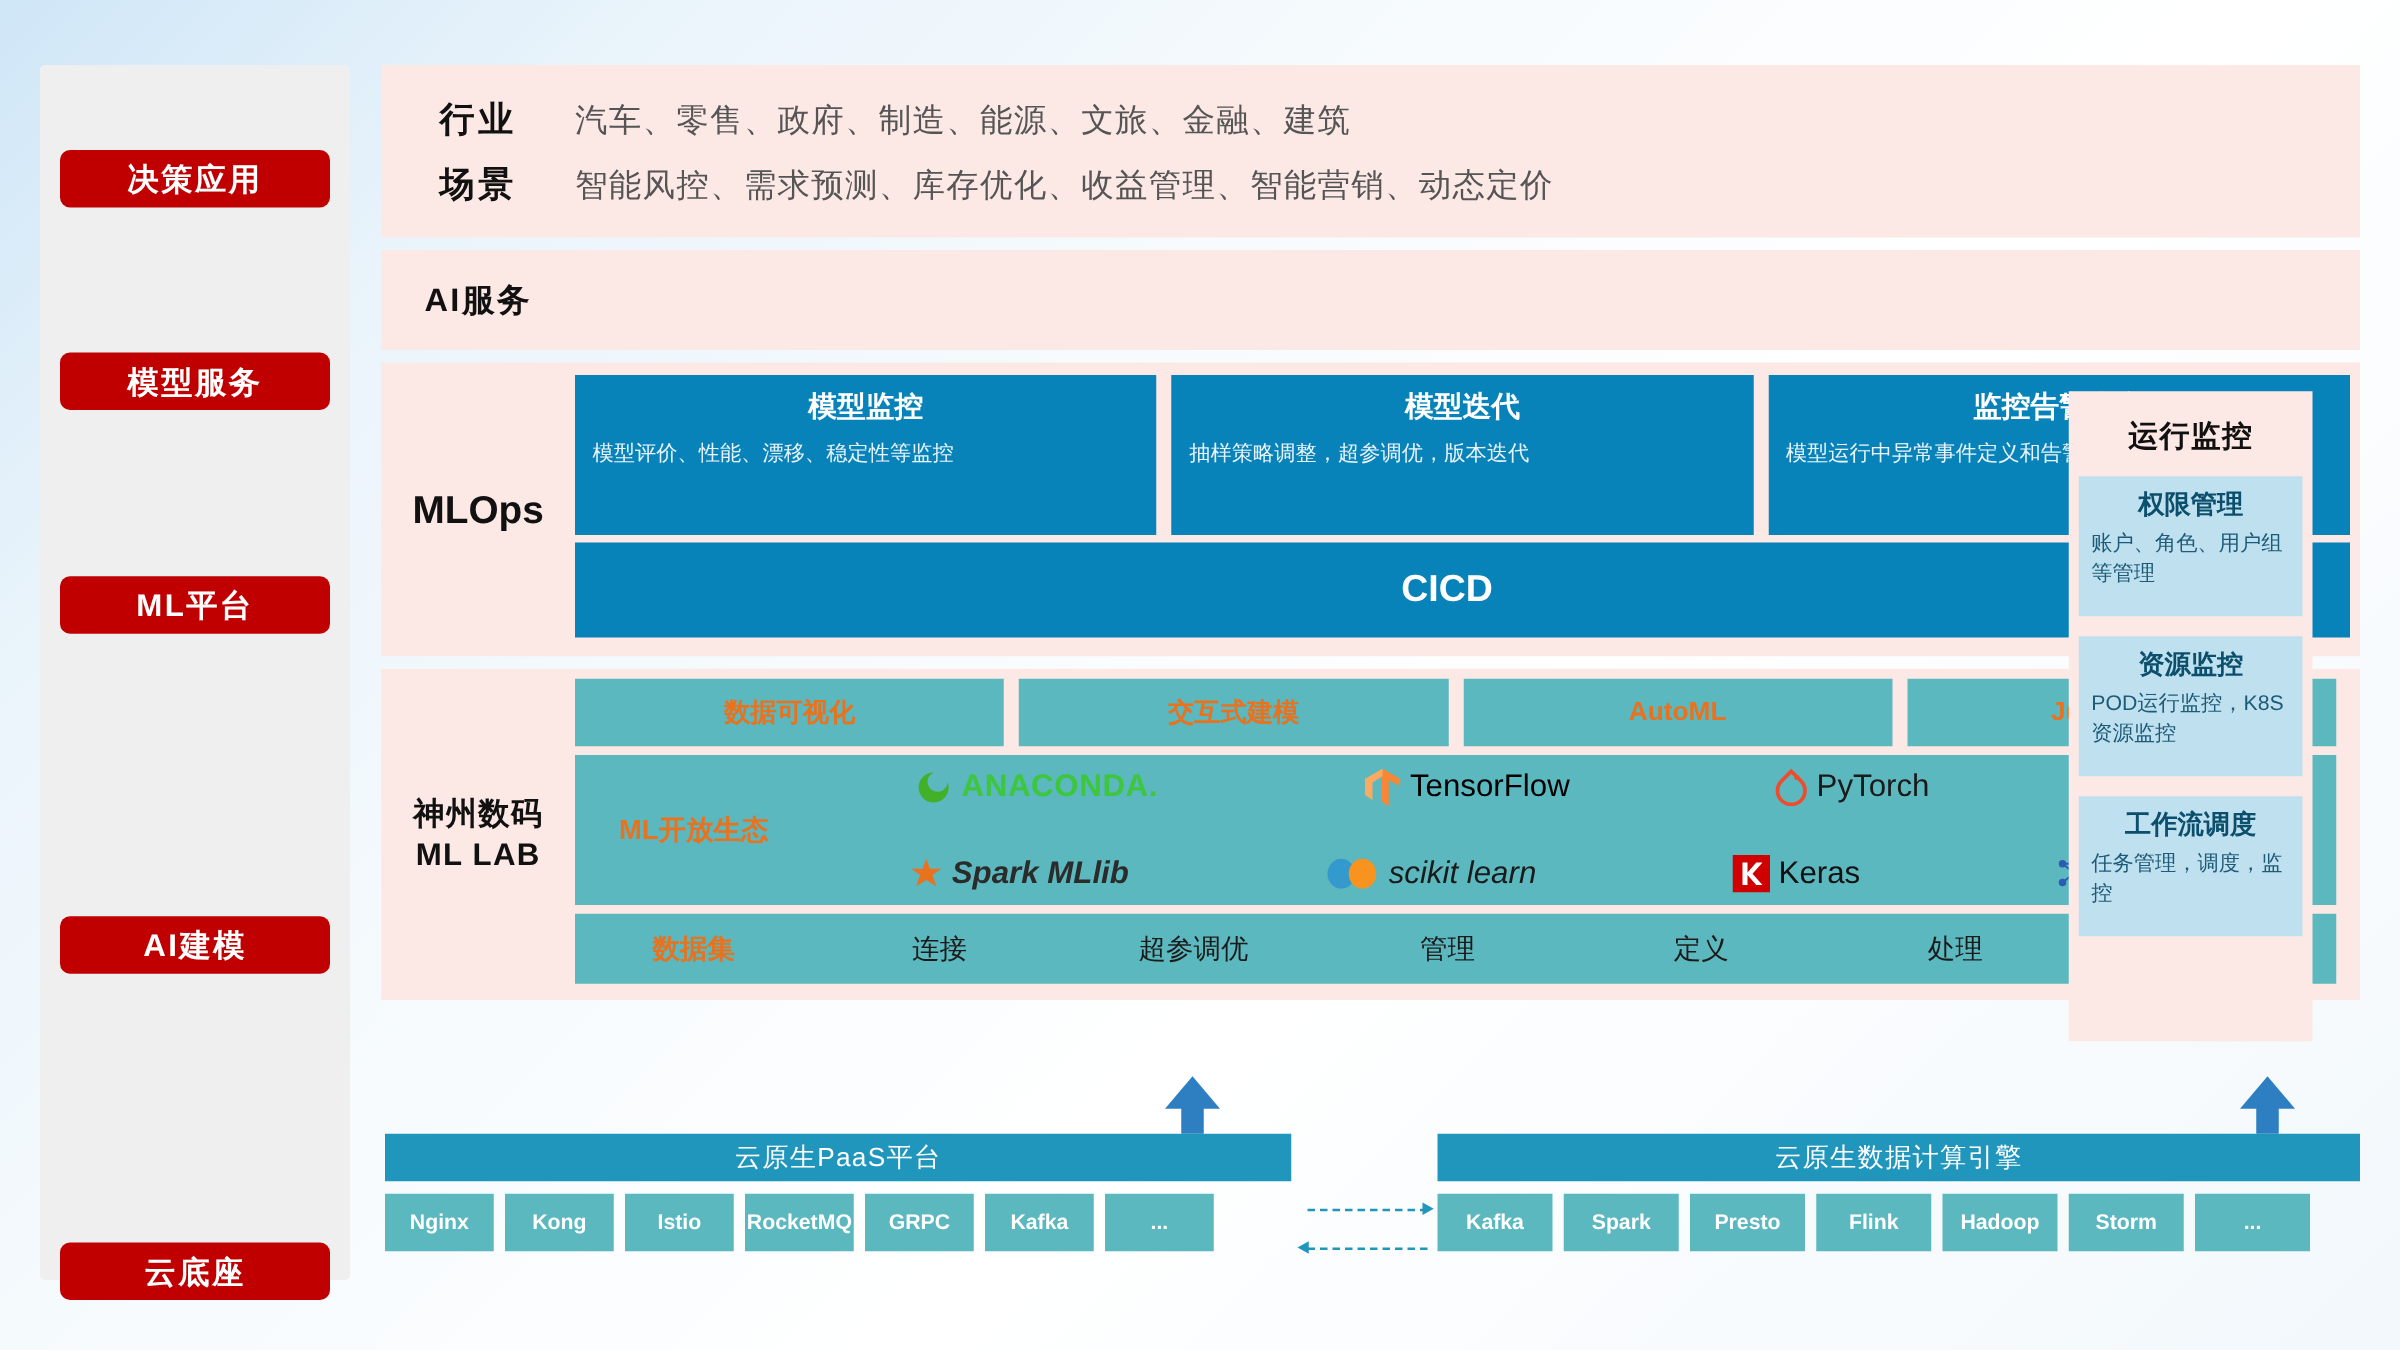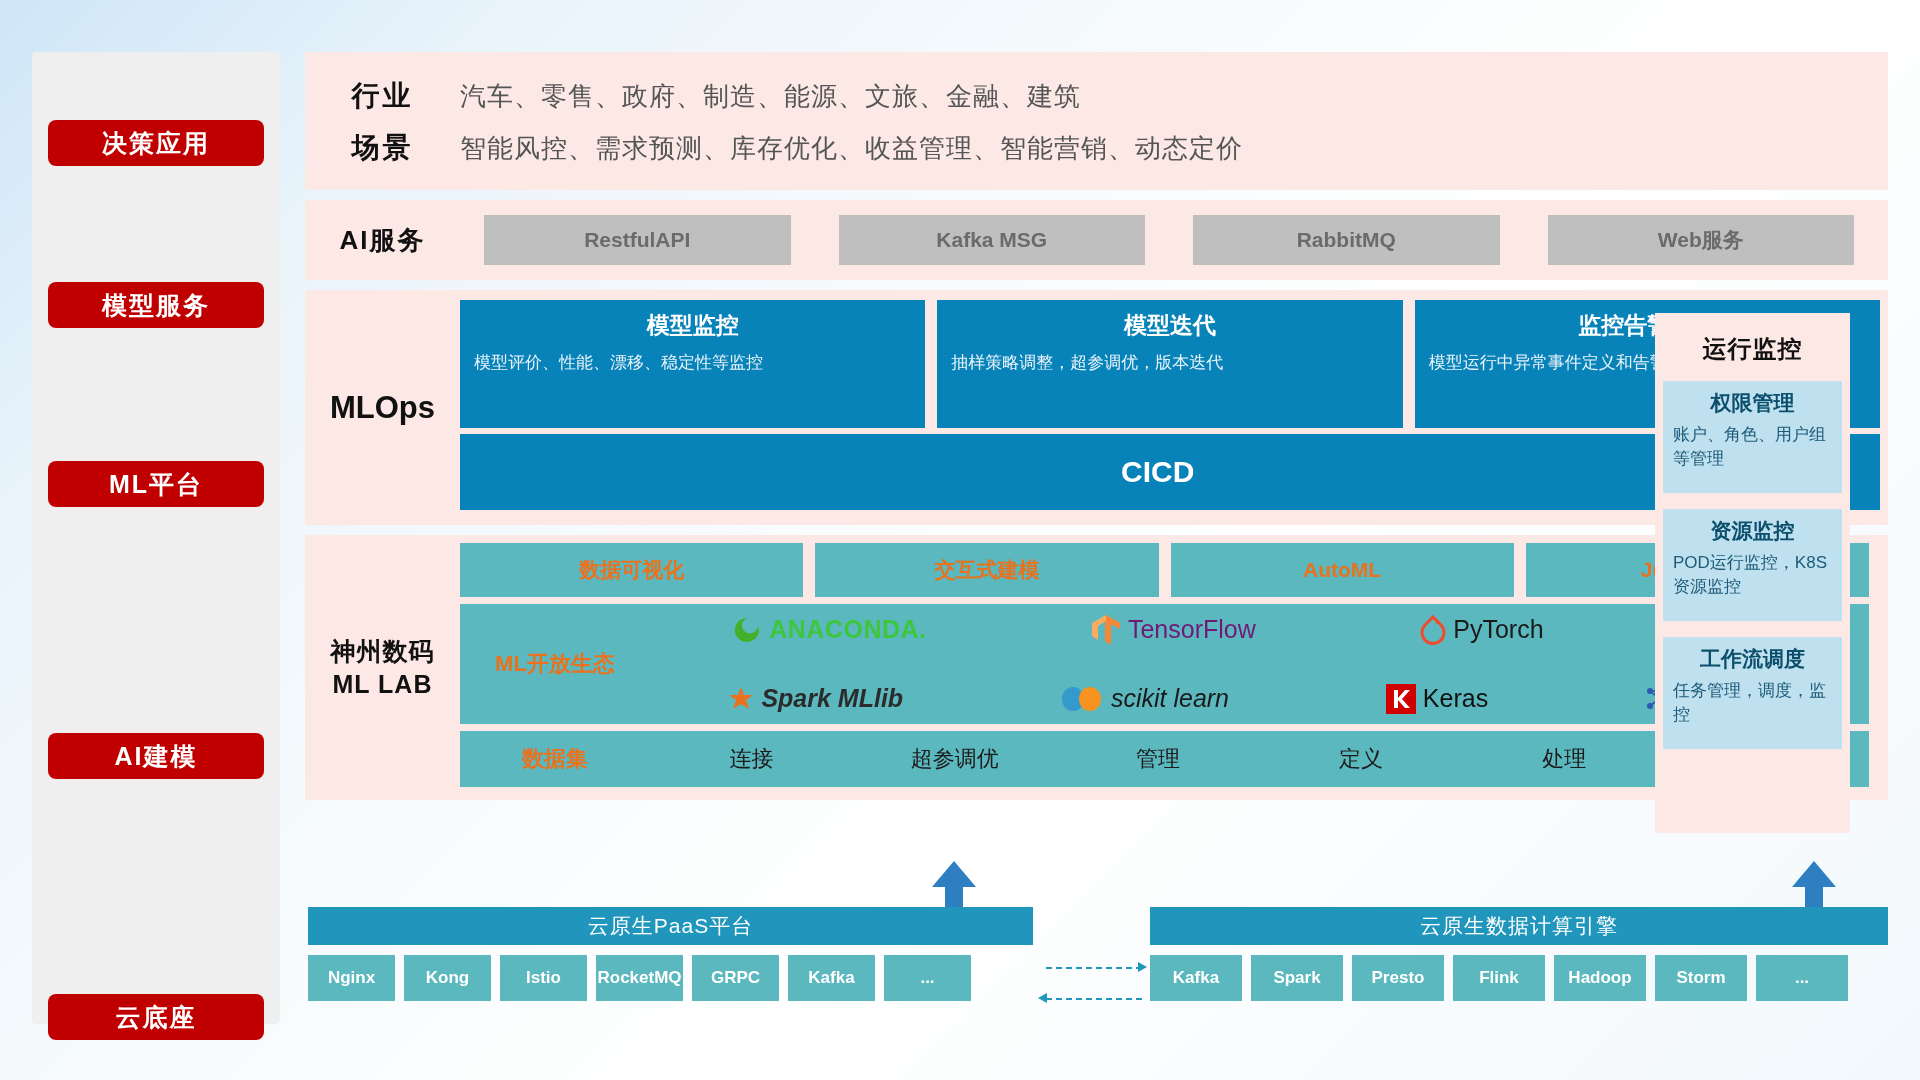--- a/index.html
+++ b/index.html
@@ -181,26 +181,20 @@
         <div class="v">汽车、零售、政府、制造、能源、文旅、金融、建筑</div>
       </div>
       <div class="kv">
         <div class="k">场景</div>
         <div class="v">智能风控、需求预测、库存优化、收益管理、智能营销、动态定价</div>
       </div>
     </div>
 
     <div class="band row-svc">
       <div class="k">AI服务</div>
-      <div class="svc-list">
-        <div class="svc">RestfulAPI</div>
-        <div class="svc">Kafka MSG</div>
-        <div class="svc">RabbitMQ</div>
-        <div class="svc">Web服务</div>
-      </div>
     </div>
 
     <div class="band row-ops">
       <div class="k">MLOps</div>
       <div class="ops-body">
         <div class="ops-cards">
           <div class="ops-card">
             <div class="t">模型监控</div>
             <div class="d">模型评价、性能、漂移、稳定性等监控</div>
           </div>
@@ -242,21 +236,21 @@
                 <svg width="30" height="30" viewBox="0 0 30 30">
                   <path d="M15 3a12 12 0 1 0 11 7.5 8 8 0 1 1-11-7.5z" fill="#43b02a"></path>
                 </svg>
                 <span class="txt" style="color:#3ec63e;font-weight:bold;letter-spacing:0.5px;">ANACONDA.</span>
               </div>
               <div class="logo">
                 <svg width="30" height="32" viewBox="0 0 30 32">
                   <polygon points="15,1 29,9 29,15 20,10 20,31 14,27 14,7" fill="#f98634"></polygon>
                   <polygon points="15,1 1,9 1,22 7,26 7,12 15,7" fill="#fbaa62"></polygon>
                 </svg>
-                <span class="txt" style="color:#701a75;">TensorFlow</span>
+                <span class="txt" style="color:#000000;">TensorFlow</span>
               </div>
               <div class="logo">
                 <svg width="26" height="30" viewBox="0 0 26 30">
                   <path d="M13 2 L21 10 A11 11 0 1 1 5 10 Z" fill="none" stroke="#ee4c2c" stroke-width="3"></path>
                   <circle cx="17.5" cy="7" r="2" fill="#ee4c2c"></circle>
                 </svg>
                 <span class="txt" style="color:#1a1a1a;">PyTorch</span>
               </div>
               <div class="logo">
                 <svg width="30" height="26" viewBox="0 0 30 26">

